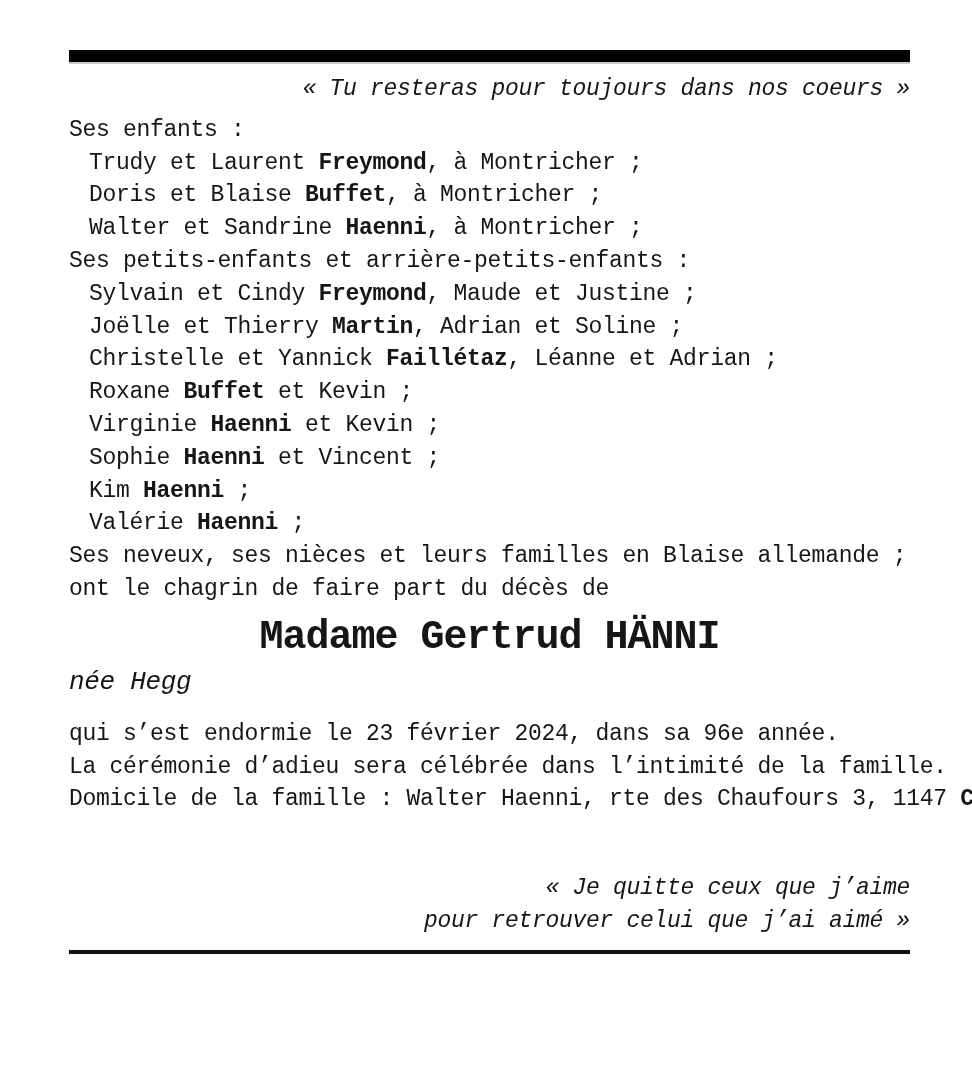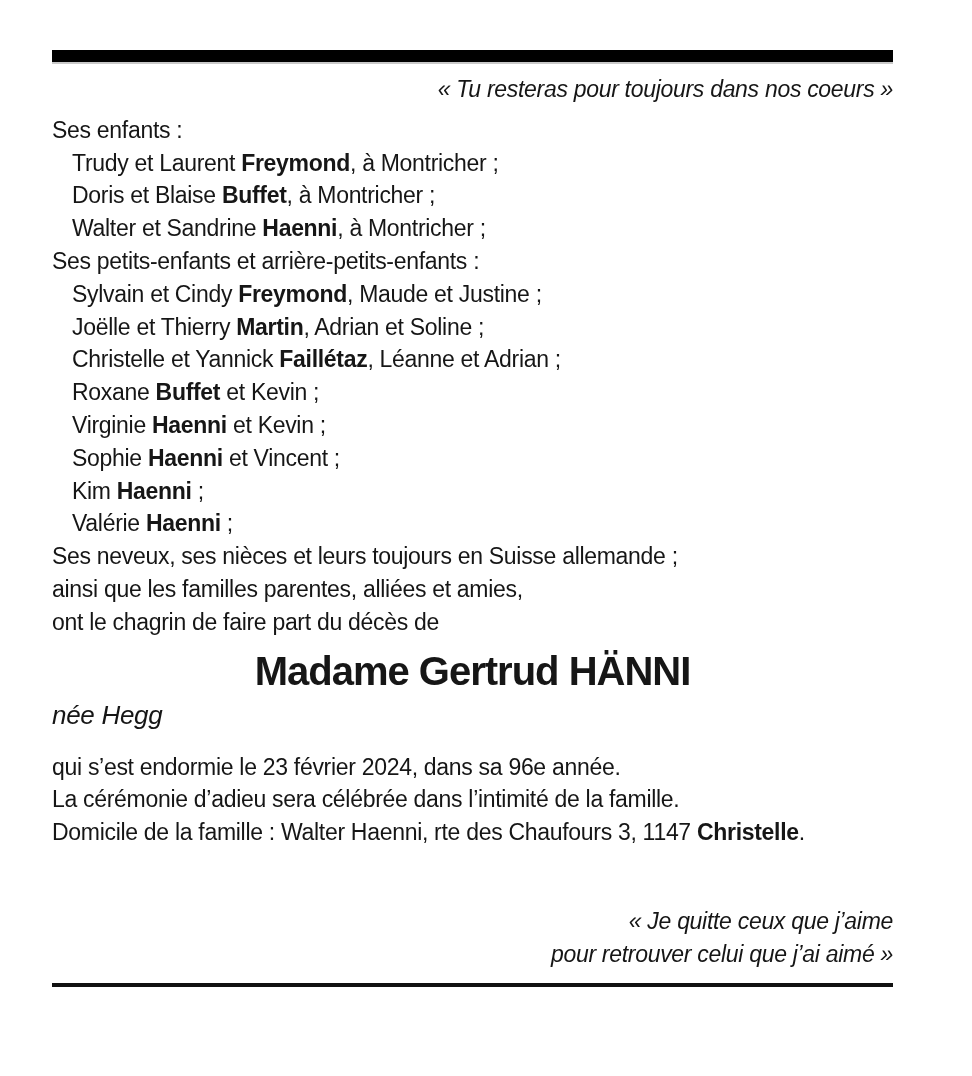--- a/index.html
+++ b/index.html
@@ -11,26 +11,27 @@
     position: relative;
     width: 972px;
     height: 1076px;
     background: #ffffff;
     font-family: "Liberation Sans", sans-serif;
     color: #161616;
     overflow: hidden;
   }
   .content {
     position: absolute;
-    left: 52px;
+    left: 69px;
     top: 50px;
     width: 841px;
     font-size: 23px;
     line-height: 32.8px;
     letter-spacing: -0.3px;
+    font-family: Liberation Mono, monospace;
   }
   .top-bar {
     height: 12px;
     background: #000000;
     border-bottom: 2px solid #c9c9c9;
   }
   .quote {
     font-style: italic;
     text-align: right;
   }
@@ -89,22 +90,21 @@
         <div class="line indent"><span>Walter et Sandrine </span><span class="bold">Haenni</span><span>, à Montricher ;</span></div>
         <div class="line"><span>Ses petits-enfants et arrière-petits-enfants :</span></div>
         <div class="line indent"><span>Sylvain et Cindy </span><span class="bold">Freymond</span><span>, Maude et Justine ;</span></div>
         <div class="line indent"><span>Joëlle et Thierry </span><span class="bold">Martin</span><span>, Adrian et Soline ;</span></div>
         <div class="line indent"><span>Christelle et Yannick </span><span class="bold">Faillétaz</span><span>, Léanne et Adrian ;</span></div>
         <div class="line indent"><span>Roxane </span><span class="bold">Buffet</span><span> et Kevin ;</span></div>
         <div class="line indent"><span>Virginie </span><span class="bold">Haenni</span><span> et Kevin ;</span></div>
         <div class="line indent"><span>Sophie </span><span class="bold">Haenni</span><span> et Vincent ;</span></div>
         <div class="line indent"><span>Kim </span><span class="bold">Haenni</span><span> ;</span></div>
         <div class="line indent"><span>Valérie </span><span class="bold">Haenni</span><span> ;</span></div>
-        <div class="line"><span>Ses neveux, ses nièces et leurs toujours en Suisse allemande ;</span></div>
-        <div class="line"><span>ainsi que les familles parentes, alliées et amies,</span></div>
+        <div class="line"><span>Ses neveux, ses nièces et leurs familles en Blaise allemande ;</span></div>
         <div class="line"><span>ont le chagrin de faire part du décès de</span></div>
       </div>
     <h1 class="title">Madame Gertrud HÄNNI</h1>
     <div class="subtitle">née Hegg</div>
     <div class="lines details">
         <div class="line"><span>qui s’est endormie le 23 février 2024, dans sa 96e année.</span></div>
         <div class="line"><span>La cérémonie d’adieu sera célébrée dans l’intimité de la famille.</span></div>
         <div class="line"><span>Domicile de la famille : Walter Haenni, rte des Chaufours 3, 1147 </span><span class="bold">Christelle</span><span>.</span></div>
       </div>
     <div class="quote quote-bottom">

